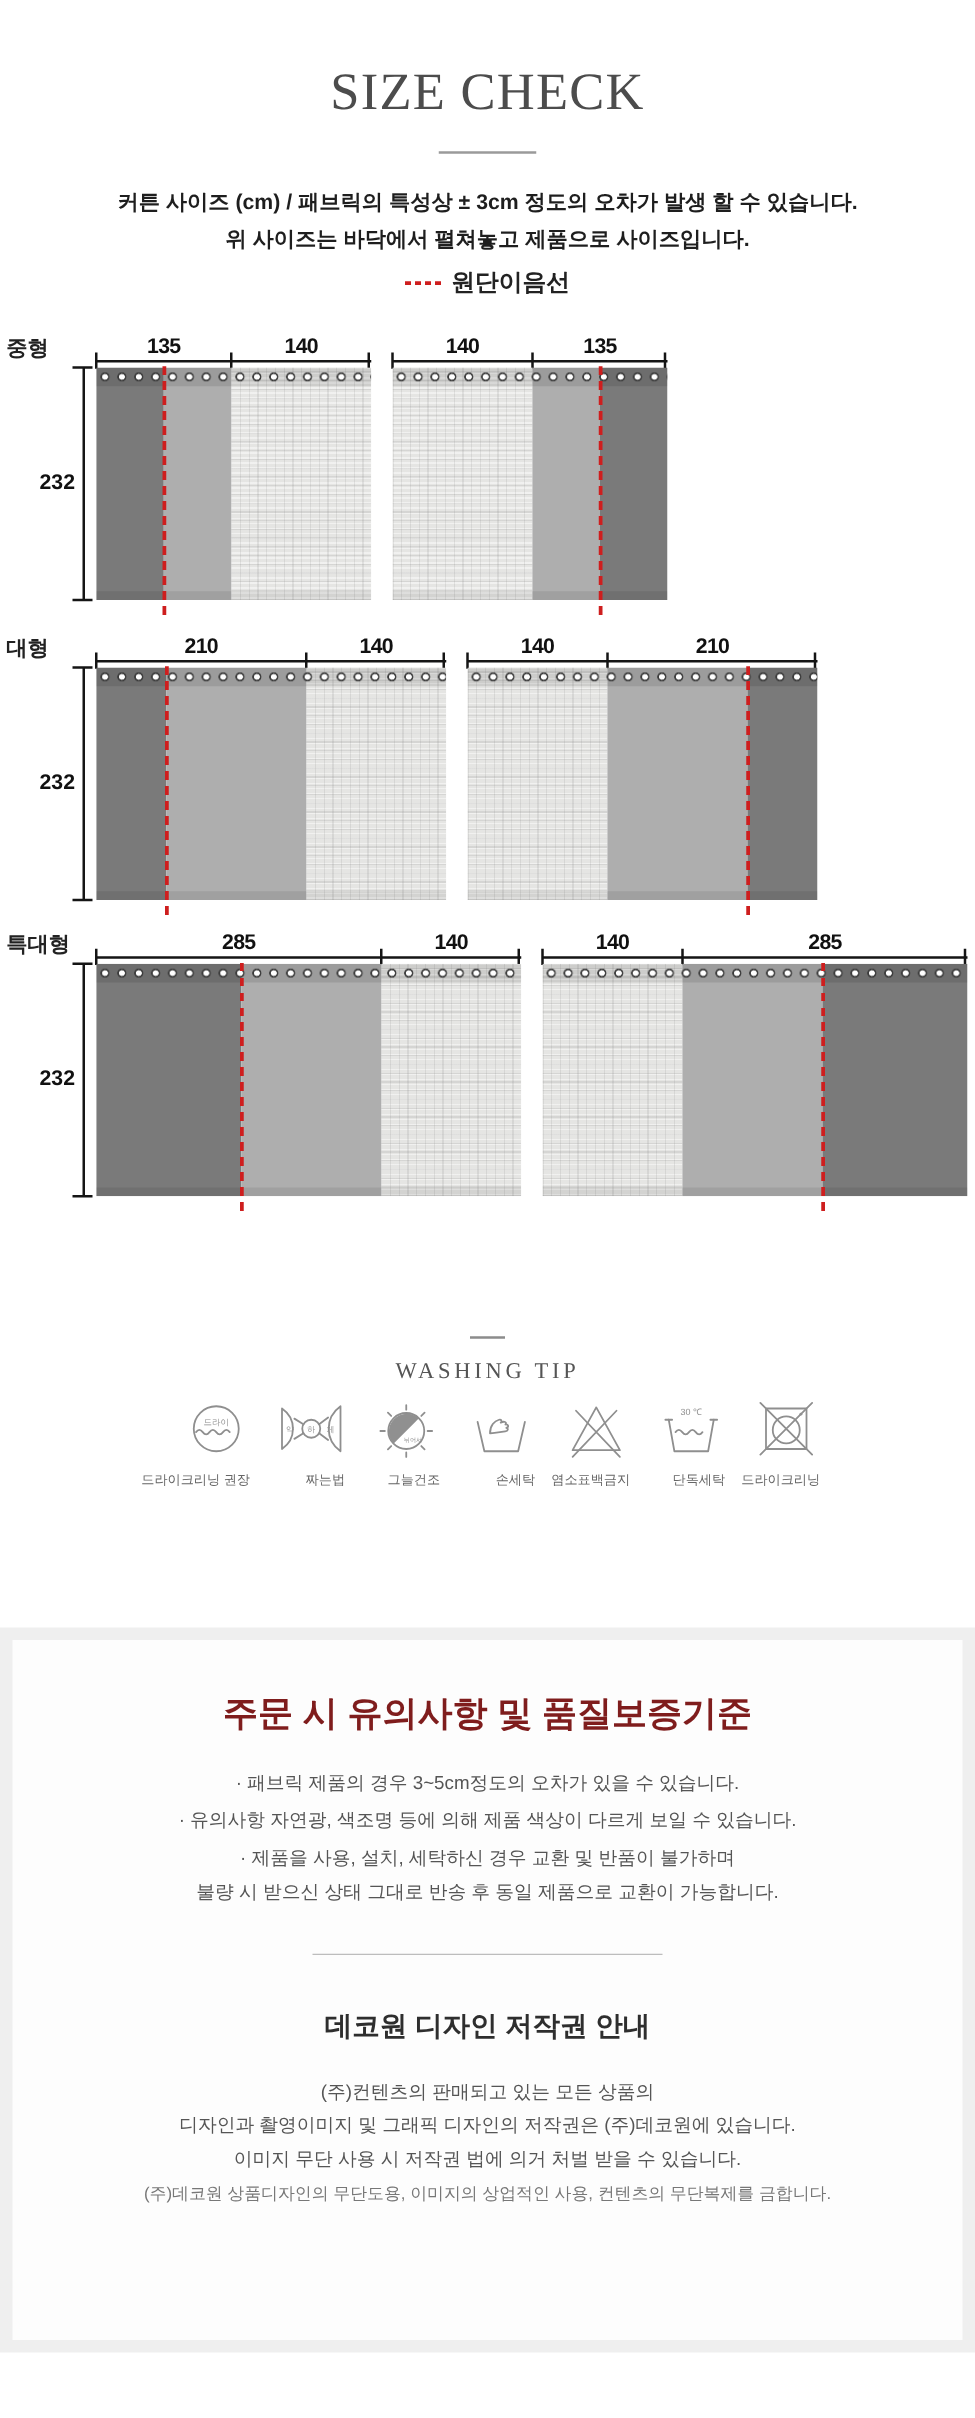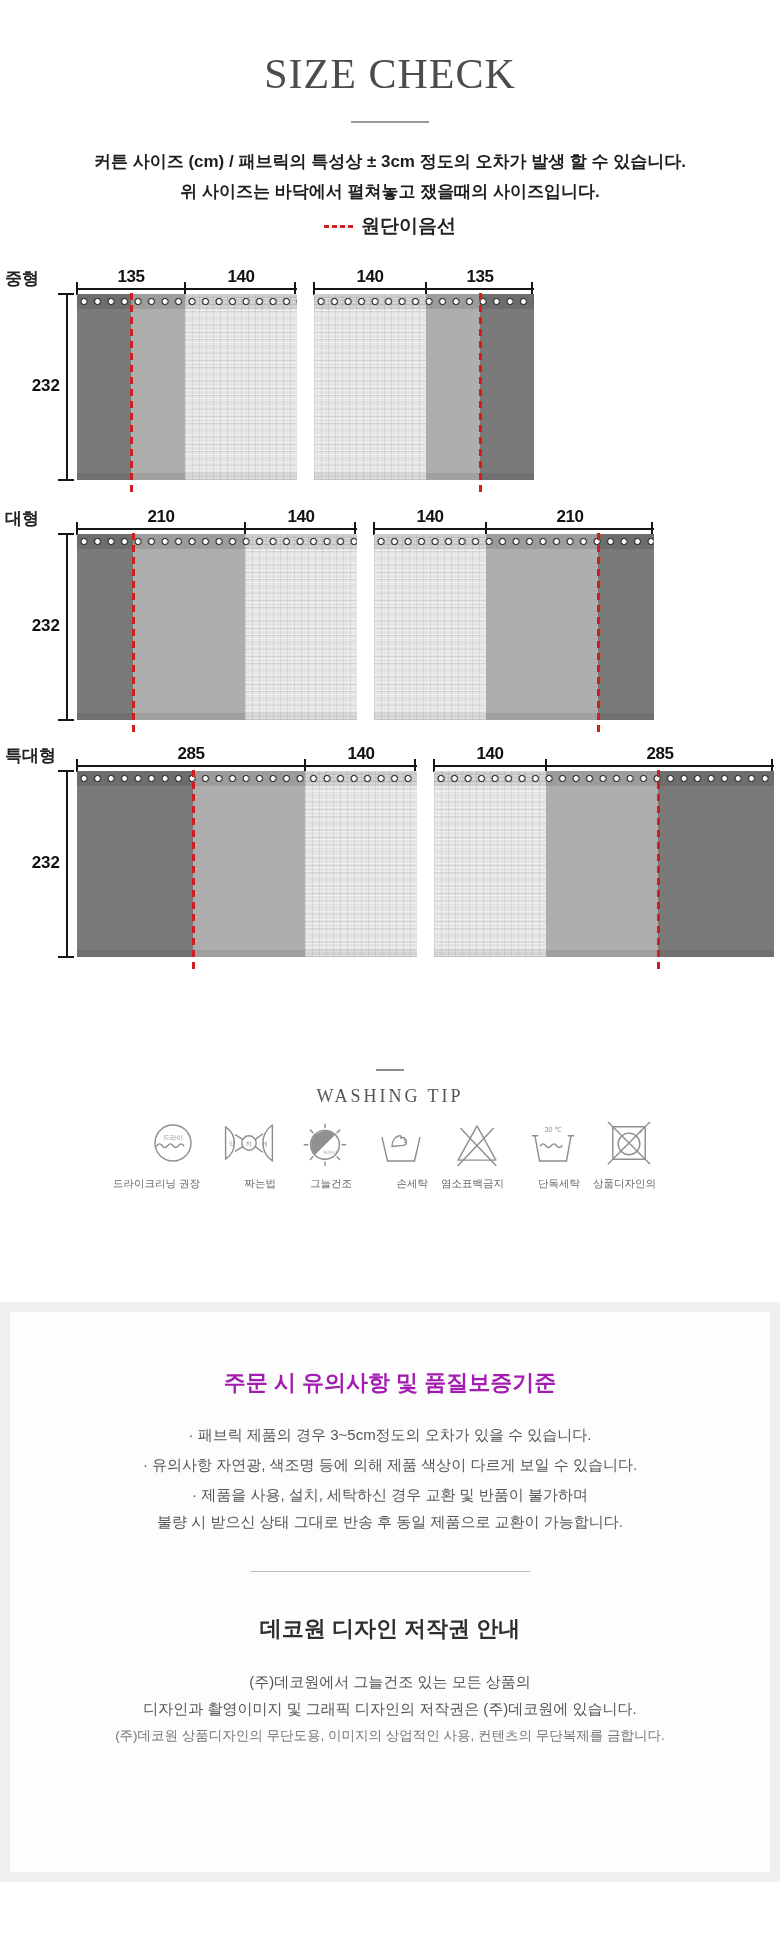--- a/index.html
+++ b/index.html
@@ -52,41 +52,41 @@
   .wash-item svg{width:54px;height:54px;stroke:#8f8f8f;fill:none;
                  stroke-width:1.6;stroke-linecap:round;stroke-linejoin:round}
   .wash-item svg text{stroke:none;fill:#8f8f8f;font-family:"Liberation Sans",sans-serif;
                       text-anchor:middle}
   .wash-label{margin-top:7px;font-size:10.5px;color:#666;white-space:nowrap}
 
   
   .notice-band{top:1302px;left:0;width:780px;height:580px;background:#efefef}
   .notice-card{position:absolute;left:10px;top:10px;width:760px;height:560px;
                background:#fdfdfd;text-align:center}
-  .notice-title{padding-top:56px;font-size:22px;font-weight:bold;color:#a21caf}
+  .notice-title{padding-top:40px;font-size:28px;font-weight:bold;color:#7f1d1d}
   .nl{font-size:15px;color:#555;line-height:30px}
   .nl-first{margin-top:22px}
   .nl-tight{line-height:23px}
   .notice-divider{width:280px;height:1px;background:#bdbdbd;margin:38px auto 0}
   .copy-title{margin-top:42px;font-size:22px;font-weight:bold;color:#2e2e2e}
   .cl{font-size:15px;color:#555;line-height:27px}
   .cl-first{margin-top:24px}
   .cl-small{font-size:13.5px;color:#777;line-height:27px}
   .credit{font-size:15px;color:#8f8f8f;line-height:23px}
   .credit-first{margin-top:20px}
 </style>
 </head>
 <body>
 
 <div class="page">
 
   <div class="abs cx size-title">SIZE CHECK</div>
   <div class="abs title-rule"></div>
   <div class="abs cx sub1">커튼 사이즈 (cm)  /  패브릭의 특성상 ± 3cm 정도의 오차가 발생 할 수 있습니다.</div>
-  <div class="abs cx sub2">위 사이즈는 바닥에서 펼쳐놓고 쟀을때의 사이즈입니다.</div>
+  <div class="abs cx sub2">위 사이즈는 바닥에서 펼쳐놓고 제품으로 사이즈입니다.</div>
   <div class="abs cx legend">
     <span class="legend-dash"></span>
     <span class="legend-label">원단이음선</span>
   </div>
 
   <div class="abs" style="left:0;top:0;width:780px;height:960px">
       <div class="row-label" style="position: absolute; left: 5px; top: 267px; width: 60px;">중형</div>
       <div class="dim-line" style="position: absolute; left: 66px; top: 294px; width: 2px; height: 186px;"></div>
       <div class="tick" style="position: absolute; left: 58px; top: 293px; width: 16px; height: 2px;"></div>
       <div class="tick" style="position: absolute; left: 58px; top: 479px; width: 16px; height: 2px;"></div>
@@ -241,33 +241,34 @@
       <div class="wash-label">단독세탁</div>
     </div>
 
     <div class="wash-item">
       <svg viewBox="0 0 60 60">
         <rect x="12" y="12" width="36" height="36"></rect>
         <circle cx="30" cy="31" r="12"></circle>
         <circle cx="43" cy="17" r="1.3" fill="#8f8f8f" stroke="none"></circle>
         <path d="M7,7 L53,53 M53,7 L7,53"></path>
       </svg>
-      <div class="wash-label">상품디자인의</div>
+      <div class="wash-label">드라이크리닝</div>
     </div>
 
   </div>
 
   <div class="abs notice-band">
     <div class="notice-card">
       <div class="notice-title">주문 시 유의사항 및 품질보증기준</div>
       <div class="nl nl-first">· 패브릭 제품의 경우 3~5cm정도의 오차가 있을 수 있습니다.</div>
       <div class="nl">· 유의사항 자연광, 색조명 등에 의해 제품 색상이 다르게 보일 수 있습니다.</div>
       <div class="nl">· 제품을 사용, 설치, 세탁하신 경우 교환 및 반품이 불가하며</div>
       <div class="nl nl-tight">불량 시 받으신 상태 그대로 반송 후 동일 제품으로 교환이 가능합니다.</div>
       <div class="notice-divider"></div>
       <div class="copy-title">데코원 디자인 저작권 안내</div>
-      <div class="cl cl-first">(주)데코원에서 그늘건조 있는 모든 상품의</div>
+      <div class="cl cl-first">(주)컨텐츠의 판매되고 있는 모든 상품의</div>
       <div class="cl">디자인과 촬영이미지 및 그래픽 디자인의 저작권은 (주)데코원에 있습니다.</div>
+      <div class="cl">이미지 무단 사용 시 저작권 법에 의거 처벌 받을 수 있습니다.</div>
       <div class="cl cl-small">(주)데코원 상품디자인의 무단도용, 이미지의 상업적인 사용, 컨텐츠의 무단복제를 금합니다.</div>
     </div>
   </div>
 
 </div>
 
 </body></html>

